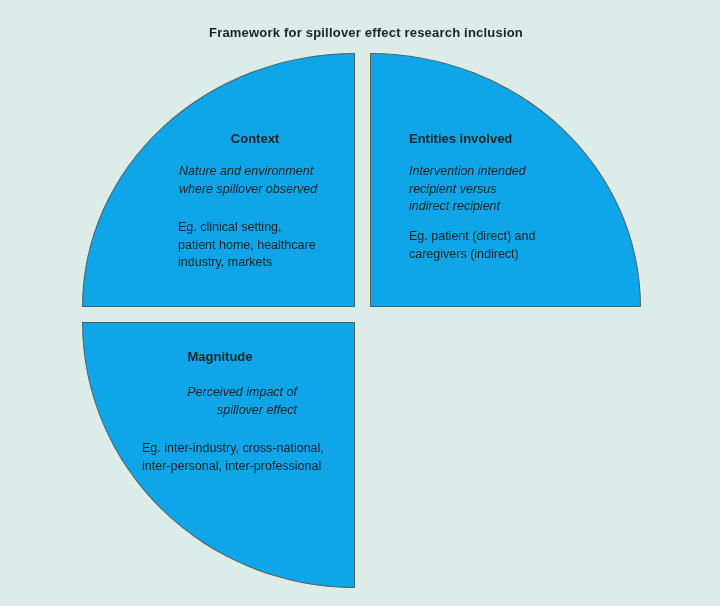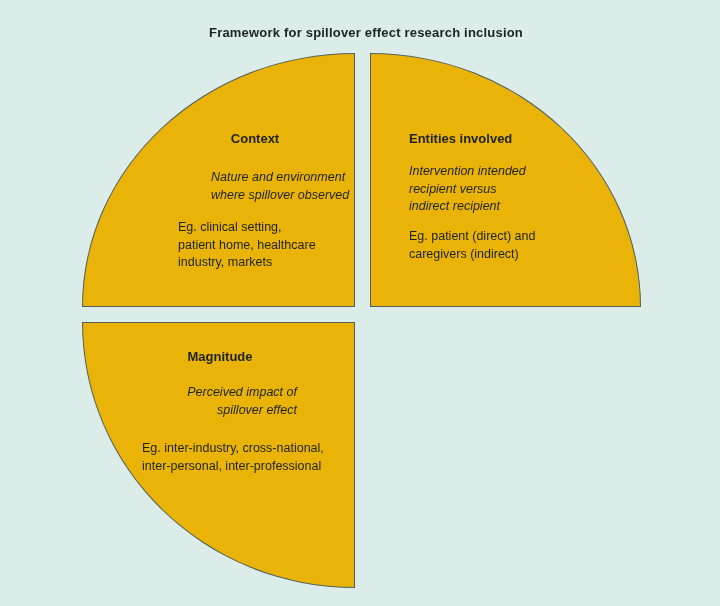--- a/index.html
+++ b/index.html
@@ -18,21 +18,21 @@
     top: 25px;
     left: 12px;
     right: 0;
     text-align: center;
     font-weight: bold;
     font-size: 13px;
     letter-spacing: 0.2px;
   }
   .quad {
     position: absolute;
-    background: #eab308;
+    background: #0ea5e9;
     border: 1.5px solid #51605e;
     box-sizing: border-box;
   }
   .q-tl { left: 82px;  top: 53px;  width: 273px; height: 254px; border-top-left-radius: 100% 100%; }
   .q-tr { left: 370px; top: 53px;  width: 271px; height: 254px; border-top-right-radius: 100% 100%; }
   .q-bl { left: 82px;  top: 322px; width: 273px; height: 266px; border-bottom-left-radius: 100% 100%; }
   .q-br { left: 370px; top: 322px; width: 271px; height: 266px; border-bottom-right-radius: 100% 100%; }
 
   .q-head {
     position: absolute;
@@ -49,21 +49,21 @@
   }
   .q-eg {
     position: absolute;
     font-size: 12.5px;
     line-height: 17.5px;
     white-space: pre-line;
   }
 
   
   .q-tl .q-head { left: 96px; top: 77px;  width: 152px; text-align: center; }
-  .q-tl .q-desc { left: 96px; top: 115px; margin-left: 32px; }
+  .q-tl .q-desc { left: 96px; top: 109px; }
   .q-tl .q-eg   { left: 95px; top: 165px; }
 
   
   .q-tr .q-head { left: 38px; top: 77px; }
   .q-tr .q-desc { left: 38px; top: 109px; }
   .q-tr .q-eg   { left: 38px; top: 174px; }
 
   
   .q-bl .q-head { left: 60px; top: 26px; width: 154px; text-align: center; }
   .q-bl .q-desc { left: 60px; top: 61px; width: 154px; text-align: right; }

